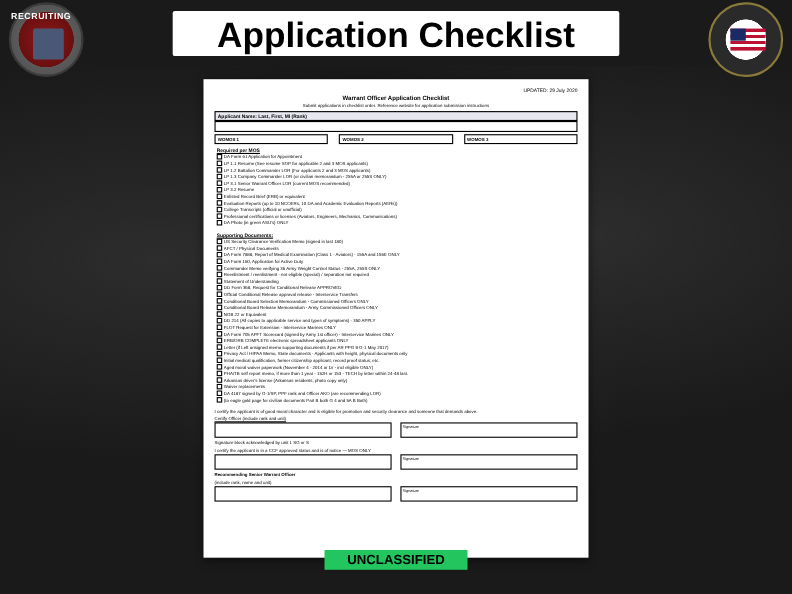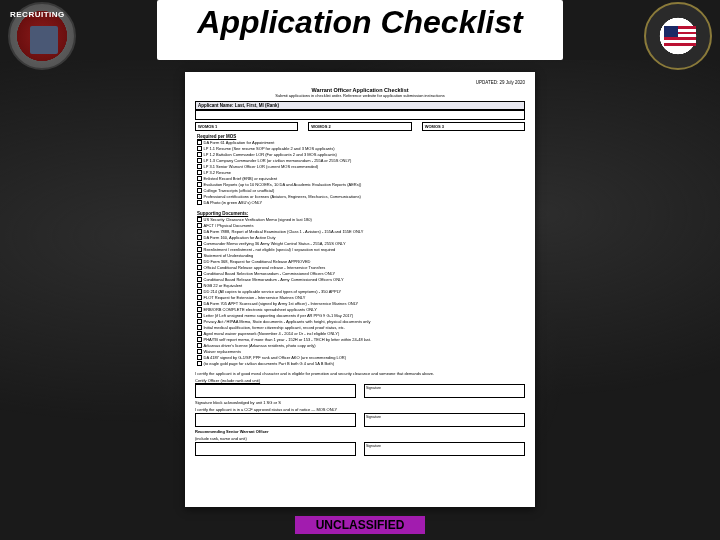--- a/index.html
+++ b/index.html
@@ -26,23 +26,22 @@
     display: flex;
     align-items: center;
     justify-content: center;
     z-index: 2;
   }
   .title {
     color: #000;
     font-size: 32px;
     font-weight: bold;
     background: #fff;
-    padding: 4px 40px 19px 40px;
+    padding: 4px 40px 0 40px;
     border-radius: 2px;
-    font-style: italic;
   }
   .logo-left, .logo-right {
     position: absolute;
     top: 2px;
     width: 68px; height: 68px;
     z-index: 3;
   }
   .logo-left { left: 8px; }
   .logo-right { right: 8px; }
   .patch {
@@ -117,23 +116,23 @@
   .sig-block { margin-top:4px; }
   .sig-row { display:flex; gap:8px; margin-bottom:2px; }
   .sig-cell { flex:1; border:0.5px solid #000; height:14px; font-size:3.5px; padding:1px; }
   .sig-label { font-size:4px; margin:2px 0 1px 0; line-height:5px; }
   .footer {
     position: absolute;
     bottom: 6px;
     left: 0; right: 0;
     text-align: center;
     color: #000;
-    background: #a21caf;
+    background: #22c55e;
     width: 130px;
-    margin: 0 auto;
+    margin: 16px auto;
     font-weight: bold;
     font-size: 12px;
     padding: 2px;
     z-index: 2;
   }
   .gap { height:3px; }
 </style>
 </head>
 <body>
 

